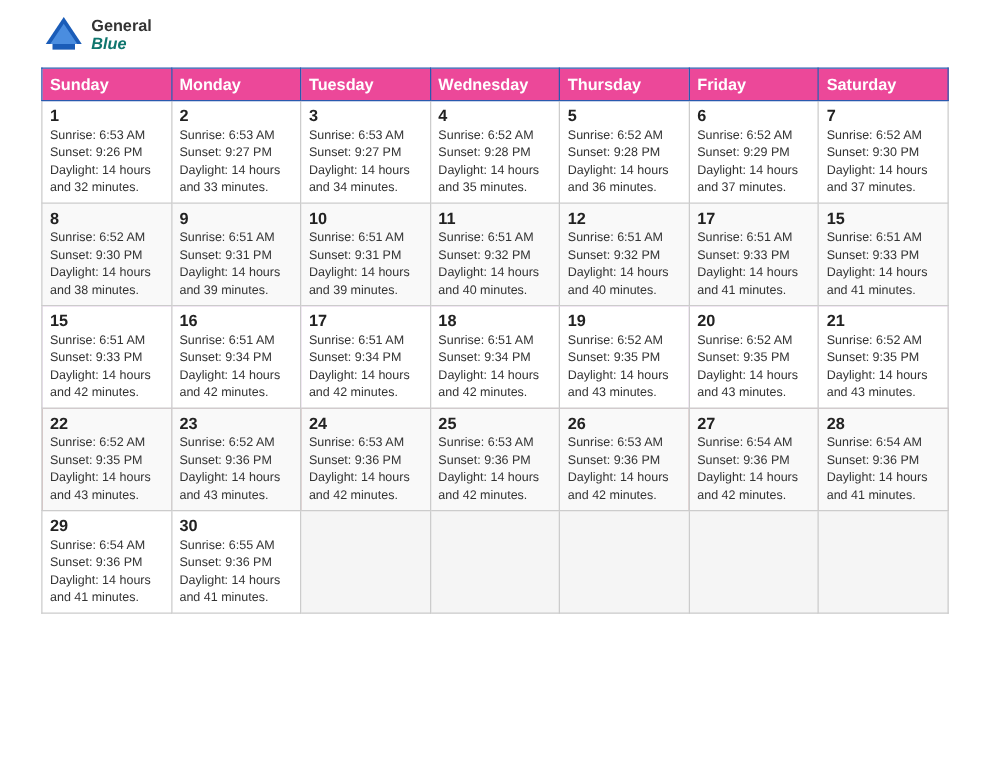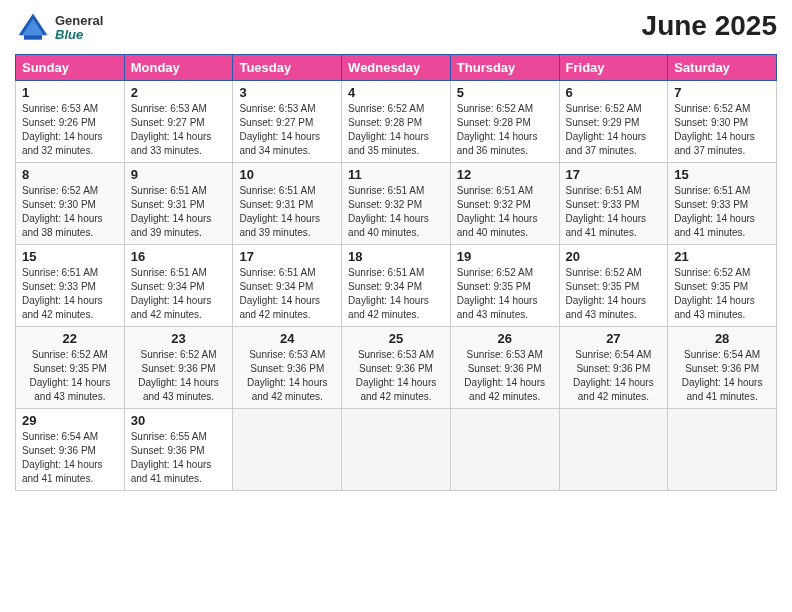--- a/index.html
+++ b/index.html
@@ -7,21 +7,21 @@
       font-family: Arial, sans-serif;
       background: #fff;
       width: 792px;
       height: 612px;
       overflow: hidden;
     }
     .page {
       width: 792px;
       height: 612px;
       background: #fff;
-      padding: 10px 15px;
+      padding: 10px 33px;
     }
     .header {
       display: flex;
       justify-content: space-between;
       align-items: flex-start;
       margin-bottom: 8px;
     }
     .logo {
       display: flex;
       align-items: center;
@@ -105,21 +105,20 @@
         <polygon points="20,4 36,28 4,28" fill="#1a5cb8"></polygon>
         <polygon points="20,10 32,28 8,28" fill="#4a8de0"></polygon>
         <rect x="10" y="28" width="20" height="5" fill="#1a5cb8"></rect>
       </svg>
       <div class="logo-text">
         <span class="general">General</span>
         <span class="blue">Blue</span>
       </div>
     </div>
     <div class="title-block">
-      <div class="month-title">June 2025</div>
     </div>
   </div>
 
   <table class="calendar">
     <thead>
       <tr>
       <th>Sunday</th>
           <th>Monday</th>
           <th>Tuesday</th>
           <th>Wednesday</th>
@@ -212,21 +211,21 @@
           </td>
           <td>
             <span class="day-num">20</span>
             <div class="day-info">Sunrise: 6:52 AM<br>Sunset: 9:35 PM<br>Daylight: 14 hours and 43 minutes.</div>
           </td>
           <td>
             <span class="day-num">21</span>
             <div class="day-info">Sunrise: 6:52 AM<br>Sunset: 9:35 PM<br>Daylight: 14 hours and 43 minutes.</div>
           </td>
         </tr>
-        <tr style="background: #7f1d1d; text-align: center;">
+        <tr style="background: #7f1d1d;">
           <td>
             <span class="day-num">22</span>
             <div class="day-info">Sunrise: 6:52 AM<br>Sunset: 9:35 PM<br>Daylight: 14 hours and 43 minutes.</div>
           </td>
           <td>
             <span class="day-num">23</span>
             <div class="day-info">Sunrise: 6:52 AM<br>Sunset: 9:36 PM<br>Daylight: 14 hours and 43 minutes.</div>
           </td>
           <td>
             <span class="day-num">24</span>

